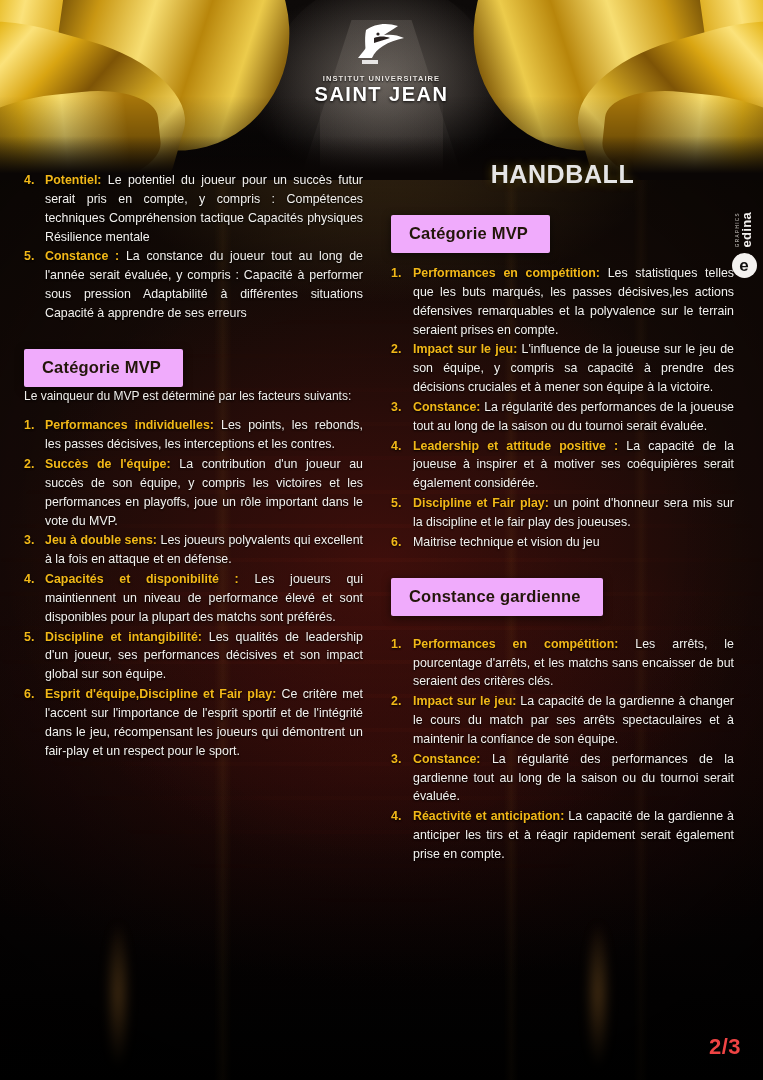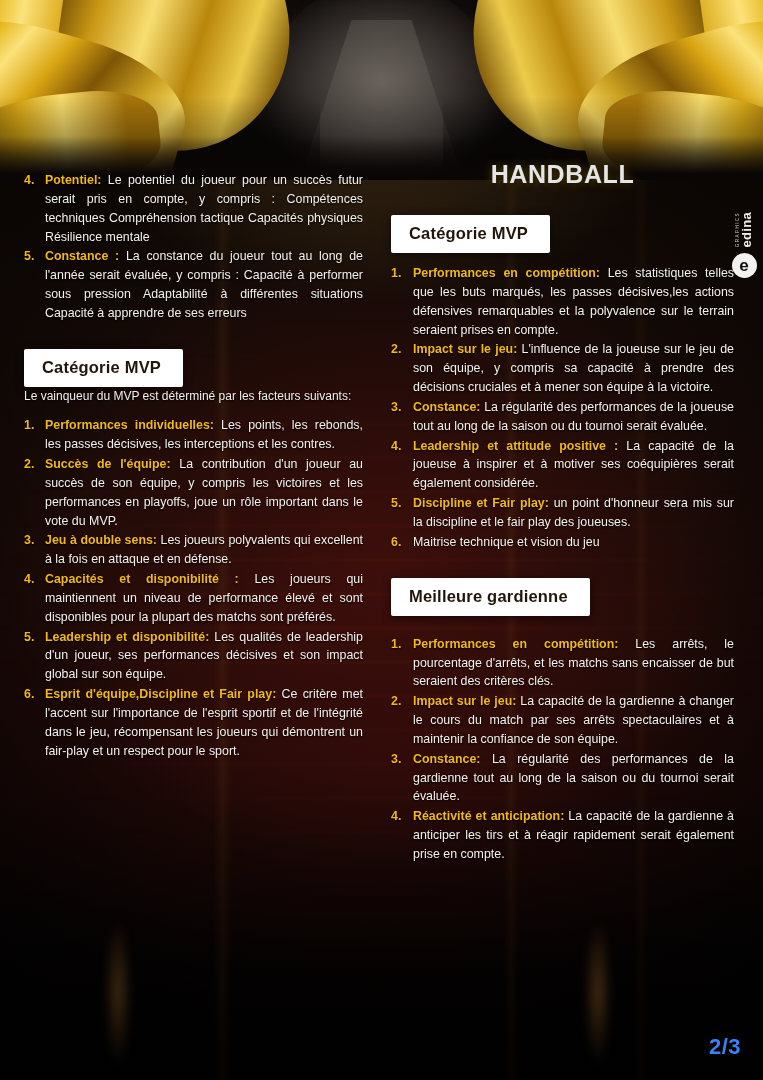--- a/index.html
+++ b/index.html
@@ -124,21 +124,21 @@
     font-size:25px;
     font-weight:700;
     letter-spacing:.6px;
     text-shadow:0 0 10px rgba(247,200,29,.35), 0 2px 4px rgba(0,0,0,.9);
   }
   .title-basket{ margin:43px 0 0 0; }
   .title-hand{ margin:0 0 0 0; }
 
   .badge{
     display:inline-block;
-    background:#ffffff;
+    background:#f0abfc;
     color:#22160a;
     font-size:16.5px;
     font-weight:700;
     letter-spacing:.2px;
     padding:9px 22px 10px 18px;
     border-radius:2px;
     box-shadow:0 2px 8px rgba(0,0,0,.55);
   }
   .badge-wrap{ margin:26px 0 0 0; }
 
@@ -185,21 +185,21 @@
   .wm-logo{
     width:25px; height:25px; border-radius:50%;
     background:#f4f2f0; color:#111; margin-top:6px;
     display:flex; align-items:center; justify-content:center;
     font-size:17px; font-weight:700; line-height:1;
   }
 
   
   .pageno{
     position:absolute; right:22px; bottom:20px; z-index:6;
-    color:#3b82f6; font-size:22px; font-weight:700; letter-spacing:.5px;
+    color:#ef4444; font-size:22px; font-weight:700; letter-spacing:.5px;
   }
 </style>
 </head>
 <body>
 
 <div id="page">
 
   <div class="bg-base"></div>
   <div class="bg-steps"></div>
   <div class="bg-streaks"></div>
@@ -220,20 +220,31 @@
       <div class="c-shade"></div>
     </div>
     <div class="curtain right">
       <div class="c-band c1"></div>
       <div class="c-band c3"></div>
       <div class="c-band c2"></div>
       <div class="c-band c4"></div>
       <div class="c-shade"></div>
     </div>
 
+    <div class="logo">
+      <svg class="logo-mark" viewBox="0 0 68 52">
+        <path d="M10 40 L24 40 L24 30 L18 30 Z" fill="#ffffff"></path>
+        <path d="M18 12 C26 6 38 4 50 8 C44 12 40 14 36 17 C43 16 50 17 56 20 C48 22 41 24 35 28 C30 31 26 35 24 40 L18 40 C18 32 16 22 18 12 Z" fill="#ffffff"></path>
+        <path d="M26 20 C31 18 37 18 42 20 C37 22 31 23 26 25 Z" fill="#2a2220"></path>
+        <circle cx="30" cy="16" r="1.6" fill="#2a2220"></circle>
+        <path d="M14 42 L30 42 L30 46 L14 46 Z" fill="#ffffff" opacity=".85"></path>
+      </svg>
+      <div class="logo-sub">INSTITUT UNIVERSITAIRE</div>
+      <div class="logo-main">SAINT JEAN</div>
+    </div>
 
     <div class="header-fade"></div>
   </div>
 
   <div class="watermark">
     <div class="wm-row">
       <div class="wm-text">edina</div>
       <div class="wm-sub">GRAPHICS</div>
     </div>
     <div class="wm-logo">e</div>
@@ -257,21 +268,21 @@
         <span class="badge">Catégorie MVP</span>
       </div>
 
       <div class="lead">Le vainqueur du MVP est déterminé par les facteurs suivants:</div>
 
       <ol class="crit">
         <li><span class="num">1.</span><span class="lbl">Performances individuelles:</span><span> Les points, les rebonds, les passes décisives, les interceptions et  les contres.</span></li>
         <li><span class="num">2.</span><span class="lbl">Succès de l'équipe:</span><span> La contribution d'un joueur au succès de son équipe, y compris les  victoires et les performances en playoffs, joue un rôle important dans le vote du MVP.</span></li>
         <li><span class="num">3.</span><span class="lbl">Jeu à double sens:</span><span> Les joueurs polyvalents qui excellent à la fois en attaque et en défense.</span></li>
         <li><span class="num">4.</span><span class="lbl">Capacités et disponibilité :</span><span> Les joueurs qui maintiennent un niveau de performance élevé et  sont disponibles pour la plupart des matchs sont préférés.</span></li>
-        <li><span class="num">5.</span><span class="lbl">Leadership et disponibilité:</span><span> Les qualités de leadership d'un joueur, ses performances décisives et son impact global sur son équipe.</span></li>
+        <li><span class="num">5.</span><span class="lbl">Discipline et intangibilité:</span><span> Les qualités de leadership d'un joueur, ses performances décisives et son impact global sur son équipe.</span></li>
         <li><span class="num">6.</span><span class="lbl">Esprit d'équipe,Discipline et Fair play:</span><span> Ce critère met l'accent sur l'importance de l'esprit  sportif et de l'intégrité dans le jeu, récompensant les joueurs qui démontrent un fair-play et  un respect pour le sport.</span></li>
       </ol>
     </div>
 
     <div class="col col-right">
 
       <div class="sport-title title-hand">HANDBALL</div>
 
       <div class="badge-wrap">
         <span class="badge">Catégorie MVP</span>
@@ -280,21 +291,21 @@
       <ol class="crit">
         <li><span class="num">1.</span><span class="lbl">Performances en compétition:</span><span> Les statistiques telles que les buts marqués, les passes décisives,les actions défensives remarquables et la polyvalence sur le terrain seraient prises  en compte.</span></li>
         <li><span class="num">2.</span><span class="lbl">Impact sur le jeu:</span><span> L'influence de la joueuse sur le jeu de son équipe, y compris sa capacité à prendre des décisions cruciales et à mener son équipe à la victoire.</span></li>
         <li><span class="num">3.</span><span class="lbl">Constance:</span><span> La régularité des performances de la joueuse tout au long de la saison ou du  tournoi serait évaluée.</span></li>
         <li><span class="num">4.</span><span class="lbl">Leadership et attitude positive :</span><span> La capacité de la joueuse à inspirer et à motiver ses coéquipières serait également considérée.</span></li>
         <li><span class="num">5.</span><span class="lbl">Discipline et Fair play:</span><span> un point d'honneur sera mis sur la discipline et le fair play des  joueuses.</span></li>
         <li><span class="num">6.</span><span class="lbl"></span><span>Maitrise technique et vision du jeu</span></li>
       </ol>
 
       <div class="badge-wrap">
-        <span class="badge">Meilleure gardienne</span>
+        <span class="badge">Constance gardienne</span>
       </div>
 
       <ol class="crit" style="margin-top:19px">
         <li><span class="num">1.</span><span class="lbl">Performances en compétition:</span><span> Les arrêts, le pourcentage d'arrêts, et les matchs sans encaisser de but seraient des critères clés.</span></li>
         <li><span class="num">2.</span><span class="lbl">Impact sur le jeu:</span><span> La capacité de la gardienne à changer le cours du match par ses arrêts spectaculaires et à maintenir la confiance de son équipe.</span></li>
         <li><span class="num">3.</span><span class="lbl">Constance:</span><span> La régularité des performances de la gardienne tout au long de la saison ou du tournoi serait évaluée.</span></li>
         <li><span class="num">4.</span><span class="lbl">Réactivité et anticipation:</span><span> La capacité de la gardienne à anticiper les tirs et à réagir rapidement serait également prise en compte.</span></li>
       </ol>
     </div>
   </div>

